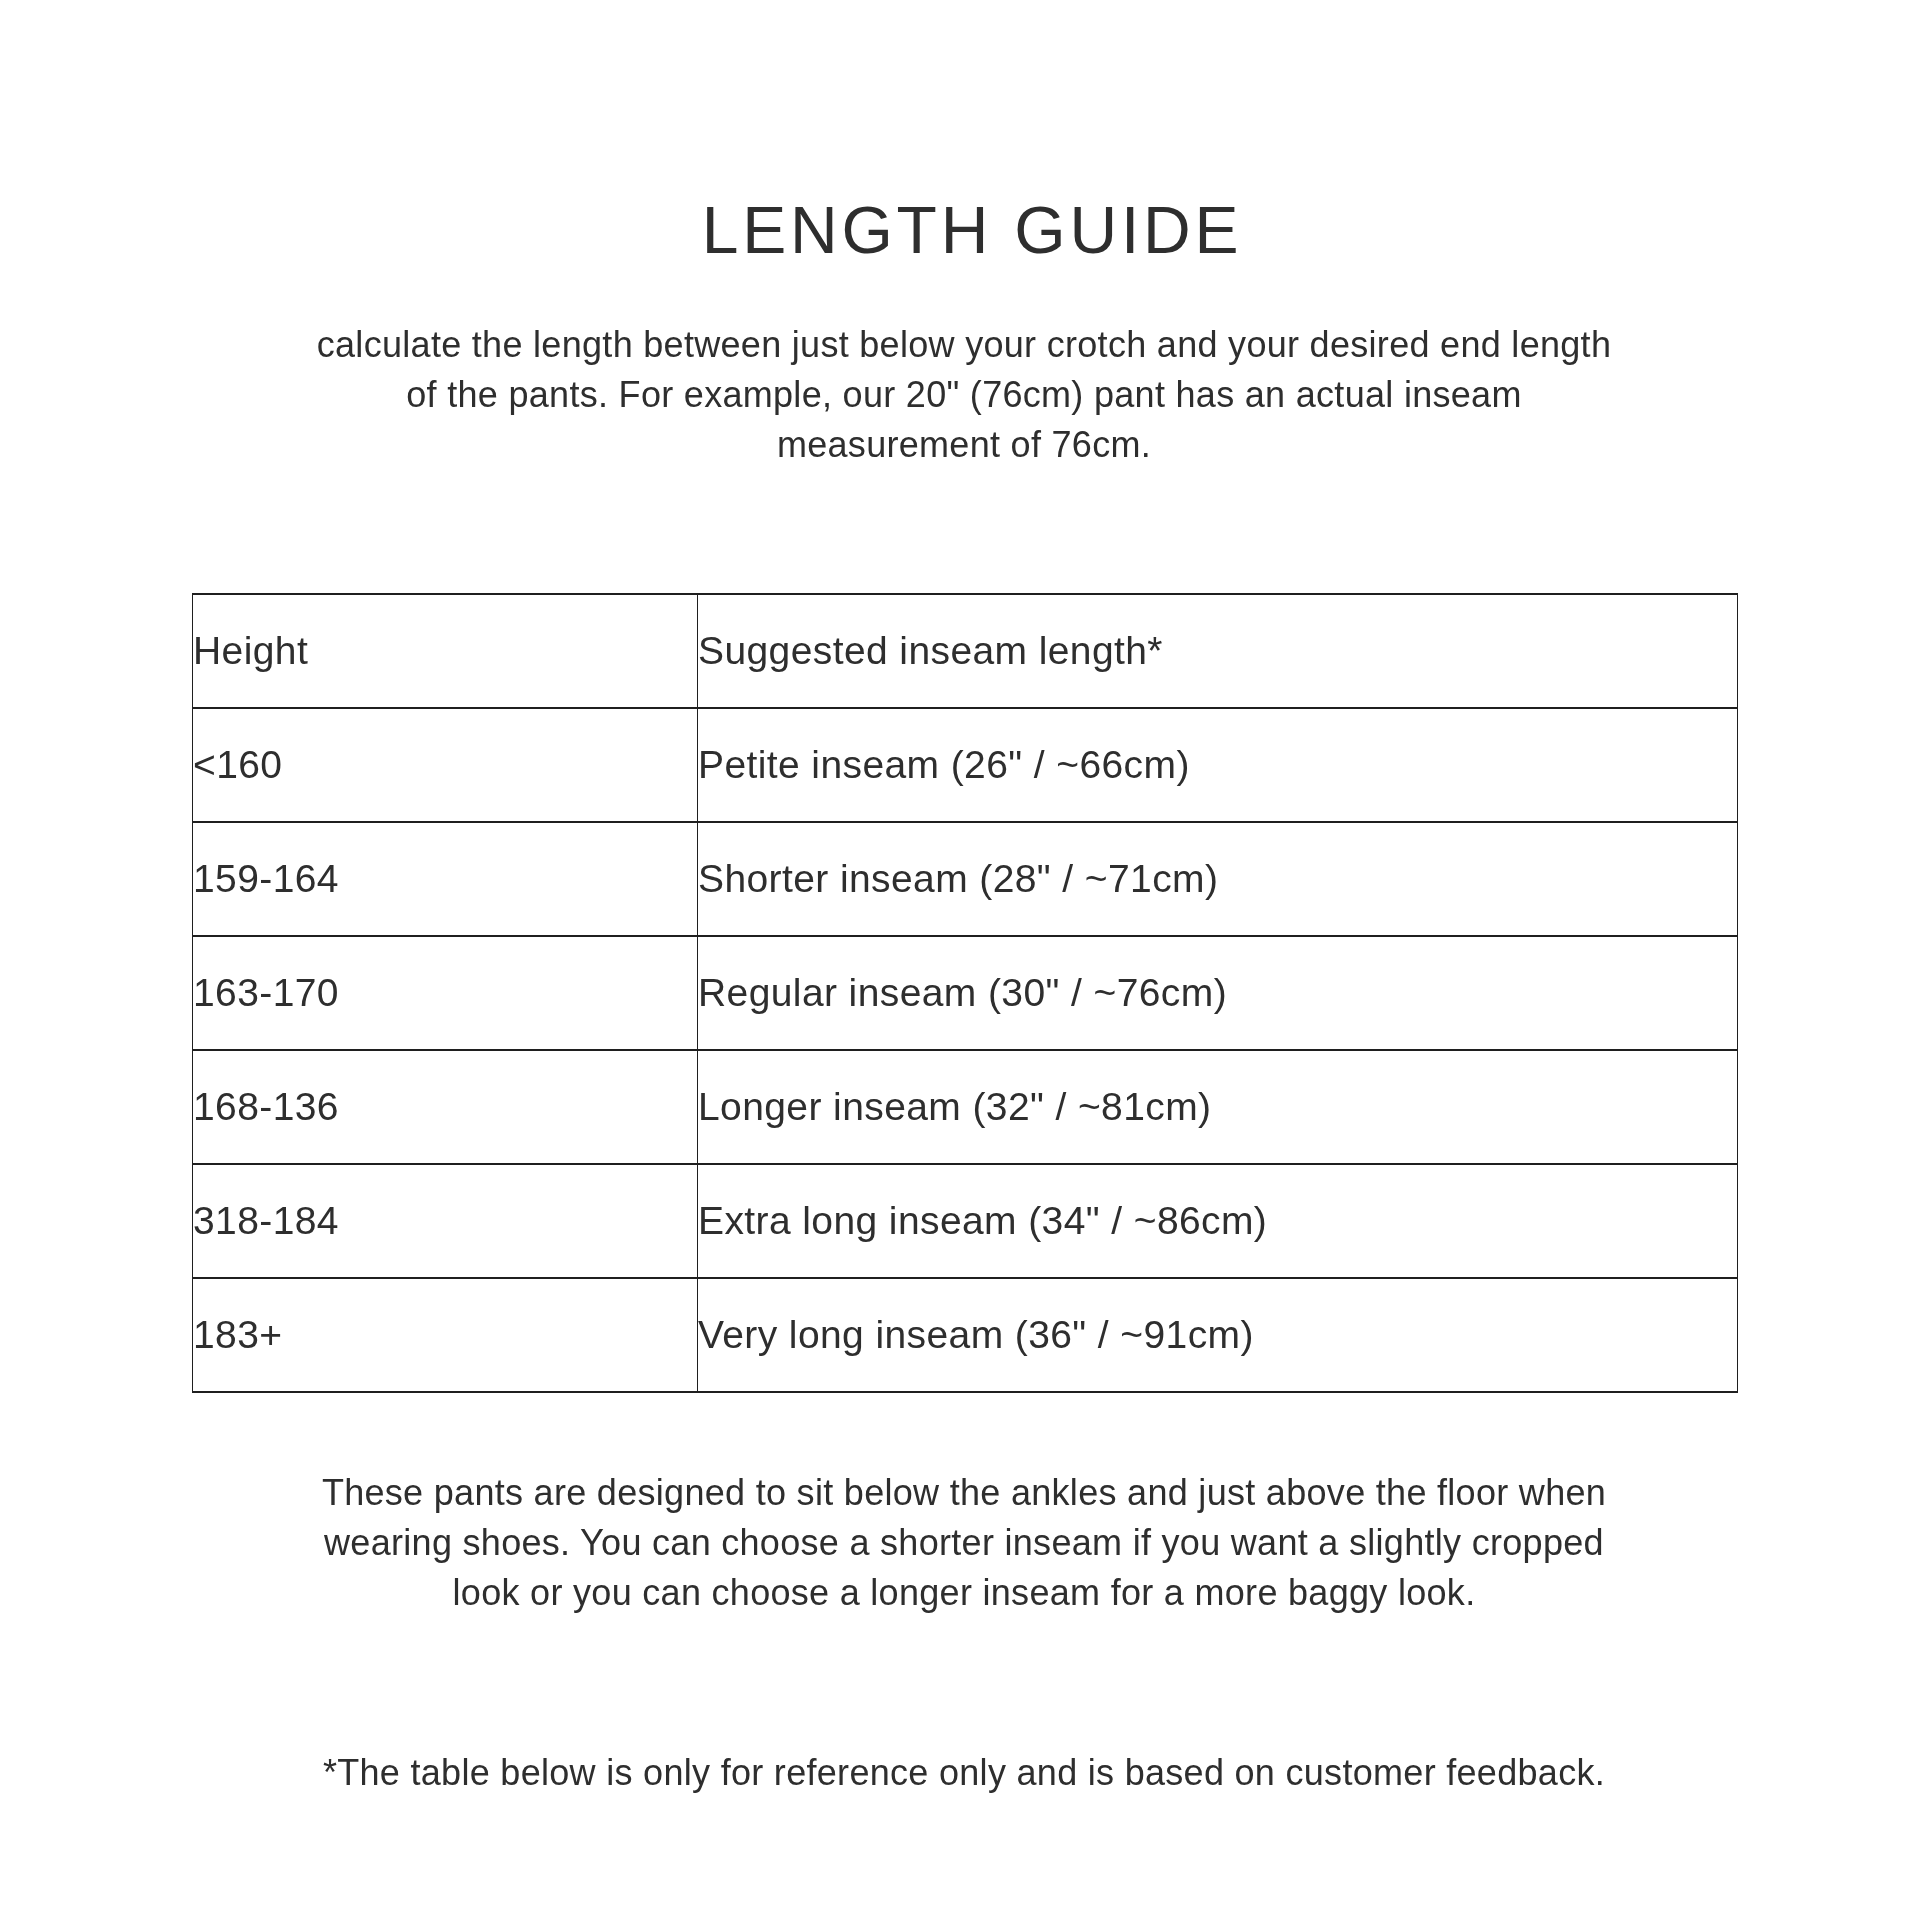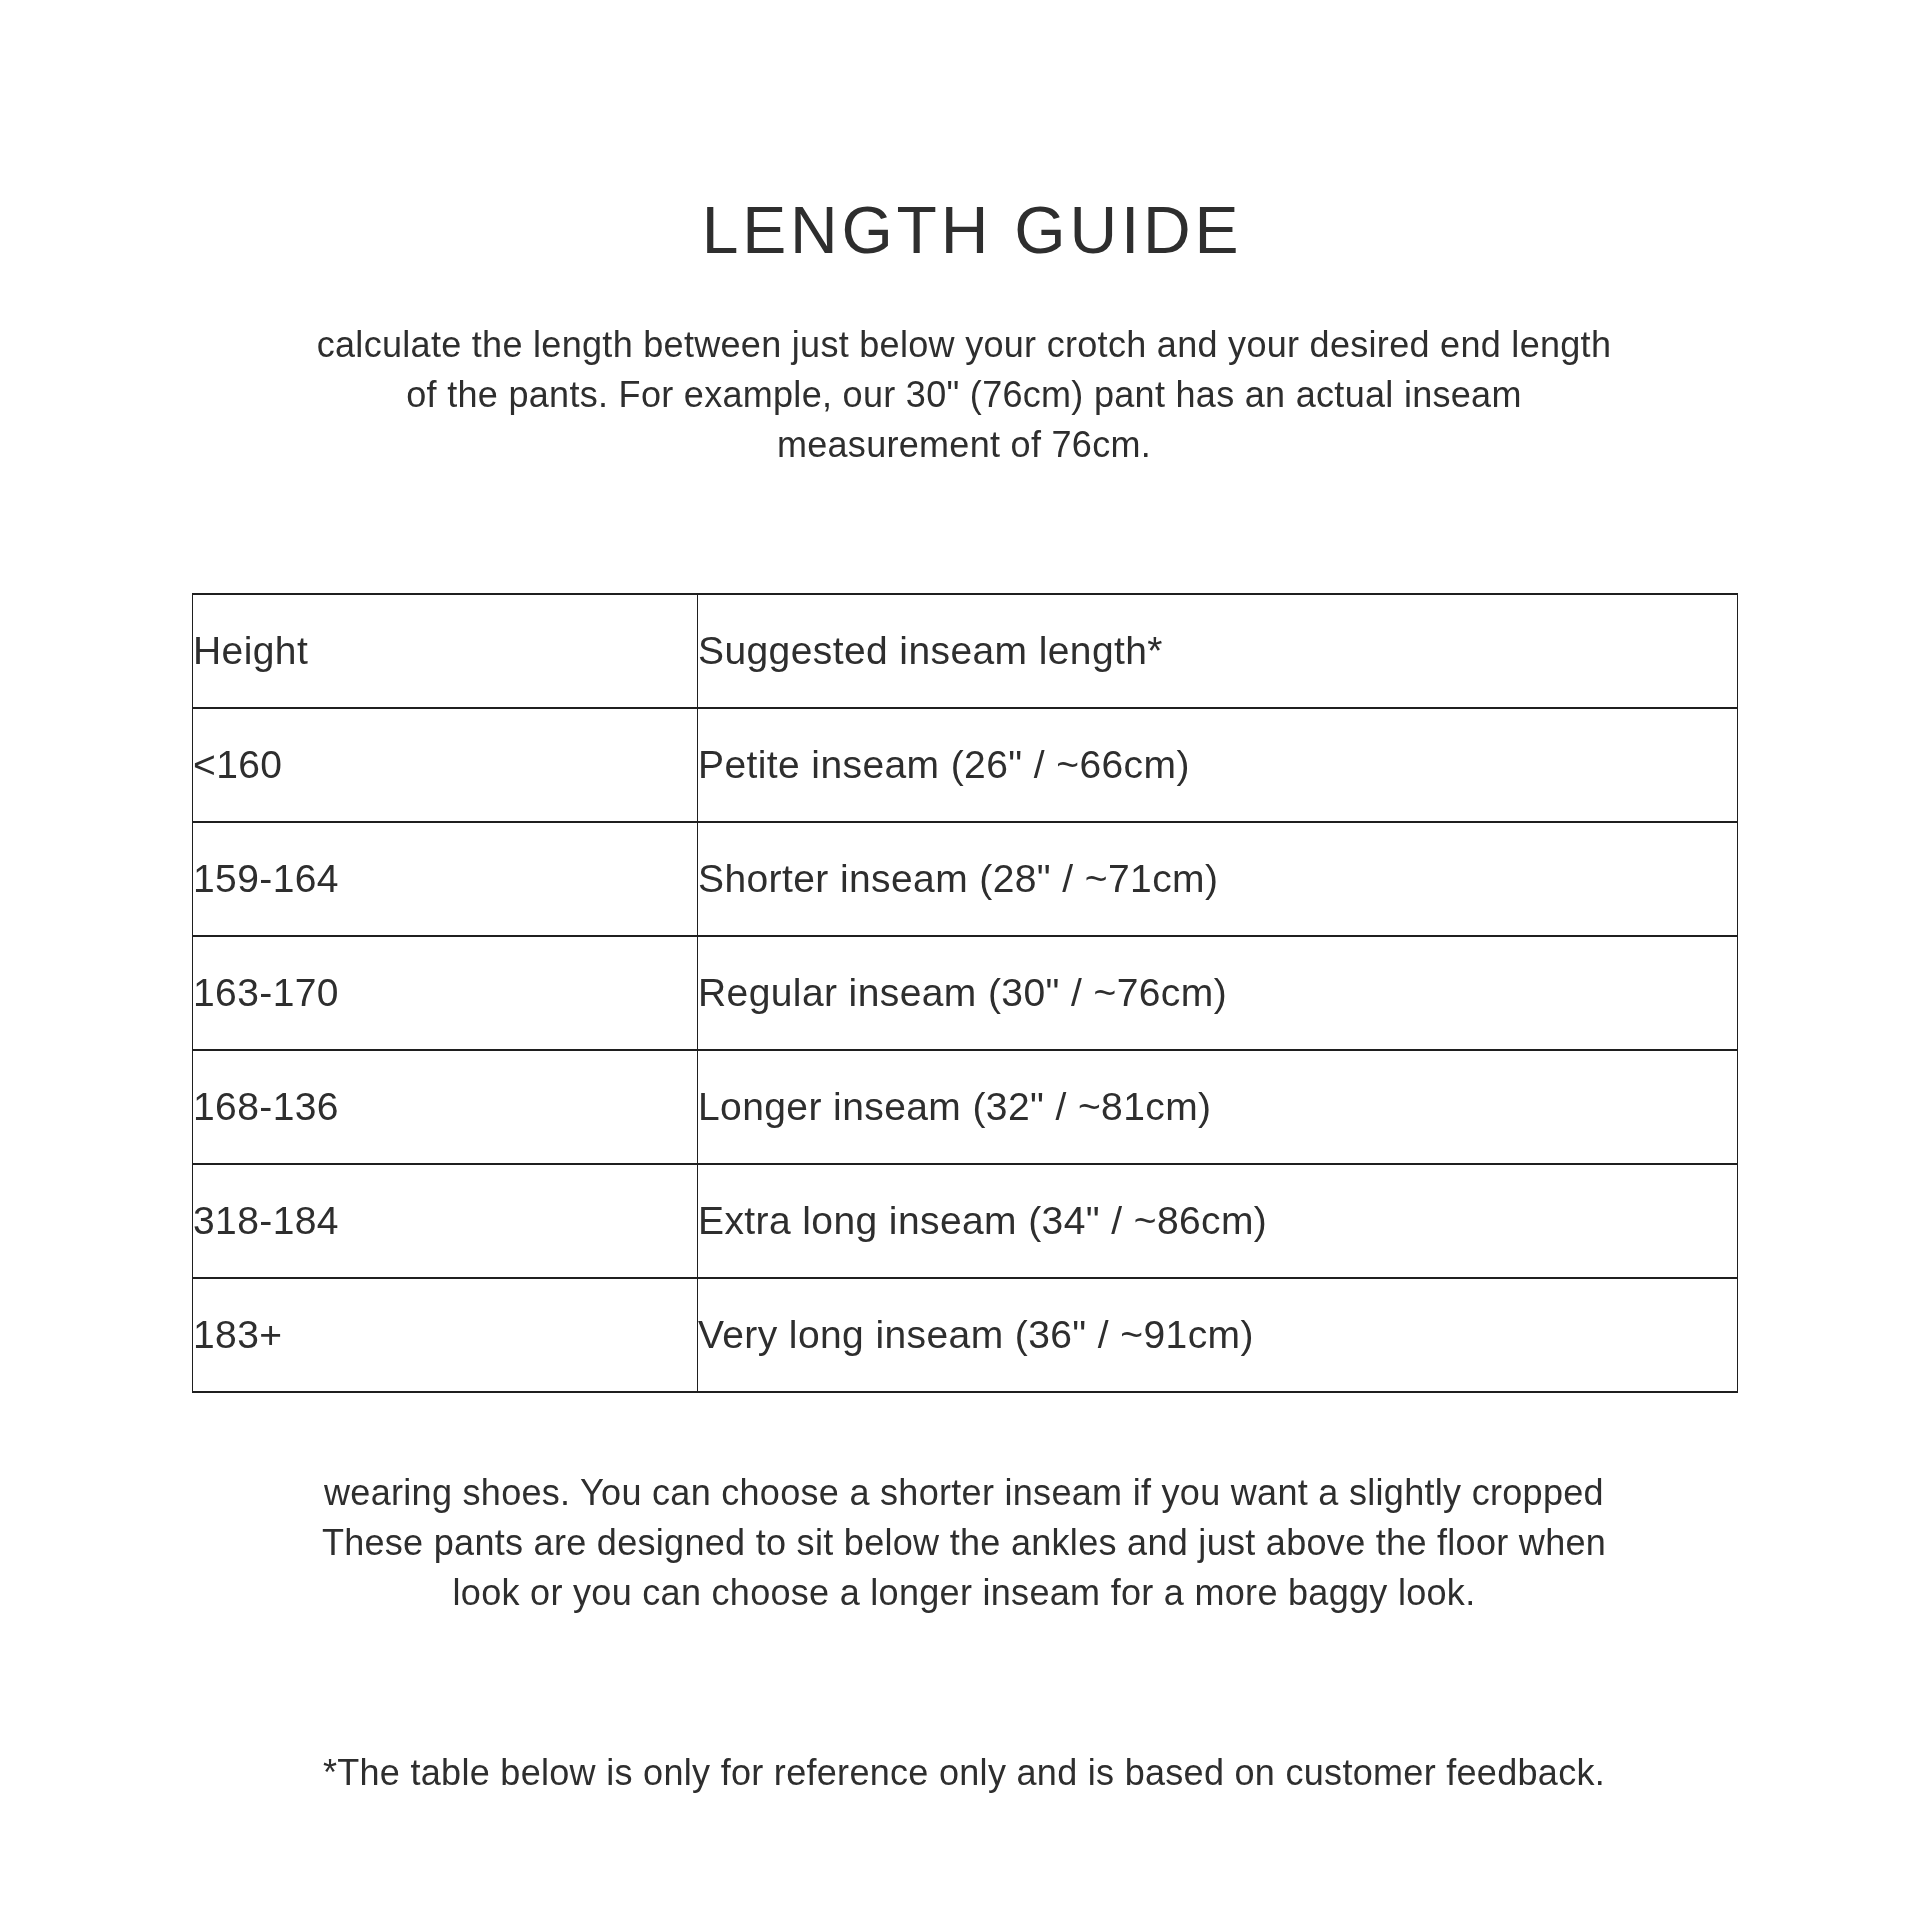--- a/index.html
+++ b/index.html
@@ -94,21 +94,21 @@
 </style>
 </head>
 <body>
 
 <div class="page">
 
   <h1 class="page-title">LENGTH GUIDE</h1>
 
   <div class="intro">
     <div>calculate the length between just below your crotch and your desired end length</div>
-    <div>of the pants. For example, our 30" (76cm) pant has an actual inseam</div>
+    <div>of the pants. For example, our 20" (76cm) pant has an actual inseam</div>
     <div>measurement of 76cm.</div>
   </div>
 
   <table class="length-table">
     <colgroup>
       <col class="col-height">
       <col class="col-inseam">
     </colgroup>
     <thead>
       <tr>
@@ -138,21 +138,21 @@
         <td>Extra long inseam (34" / ~86cm)</td>
       </tr>
       <tr>
         <td>183+</td>
         <td>Very long inseam (36" / ~91cm)</td>
       </tr>
     </tbody>
   </table>
 
   <div class="fit-note">
+    <div>These pants are designed to sit below the ankles and just above the floor when</div>
     <div>wearing shoes. You can choose a shorter inseam if you want a slightly cropped</div>
-    <div>These pants are designed to sit below the ankles and just above the floor when</div>
     <div>look or you can choose a longer inseam for a more baggy look.</div>
   </div>
 
   <div class="reference-note">*The table below is only for reference only and is based on customer feedback.</div>
 
 </div>
 
 
 </body></html>

